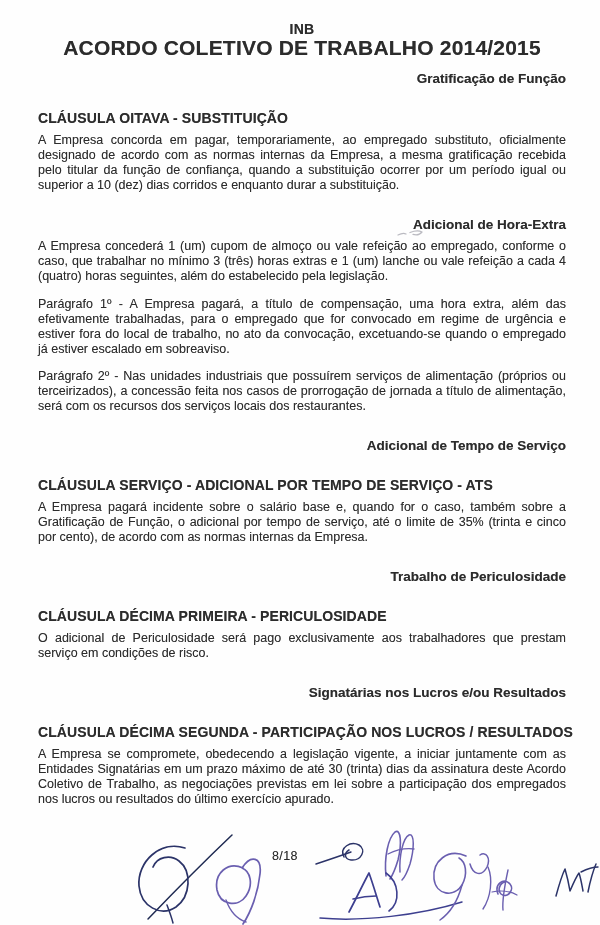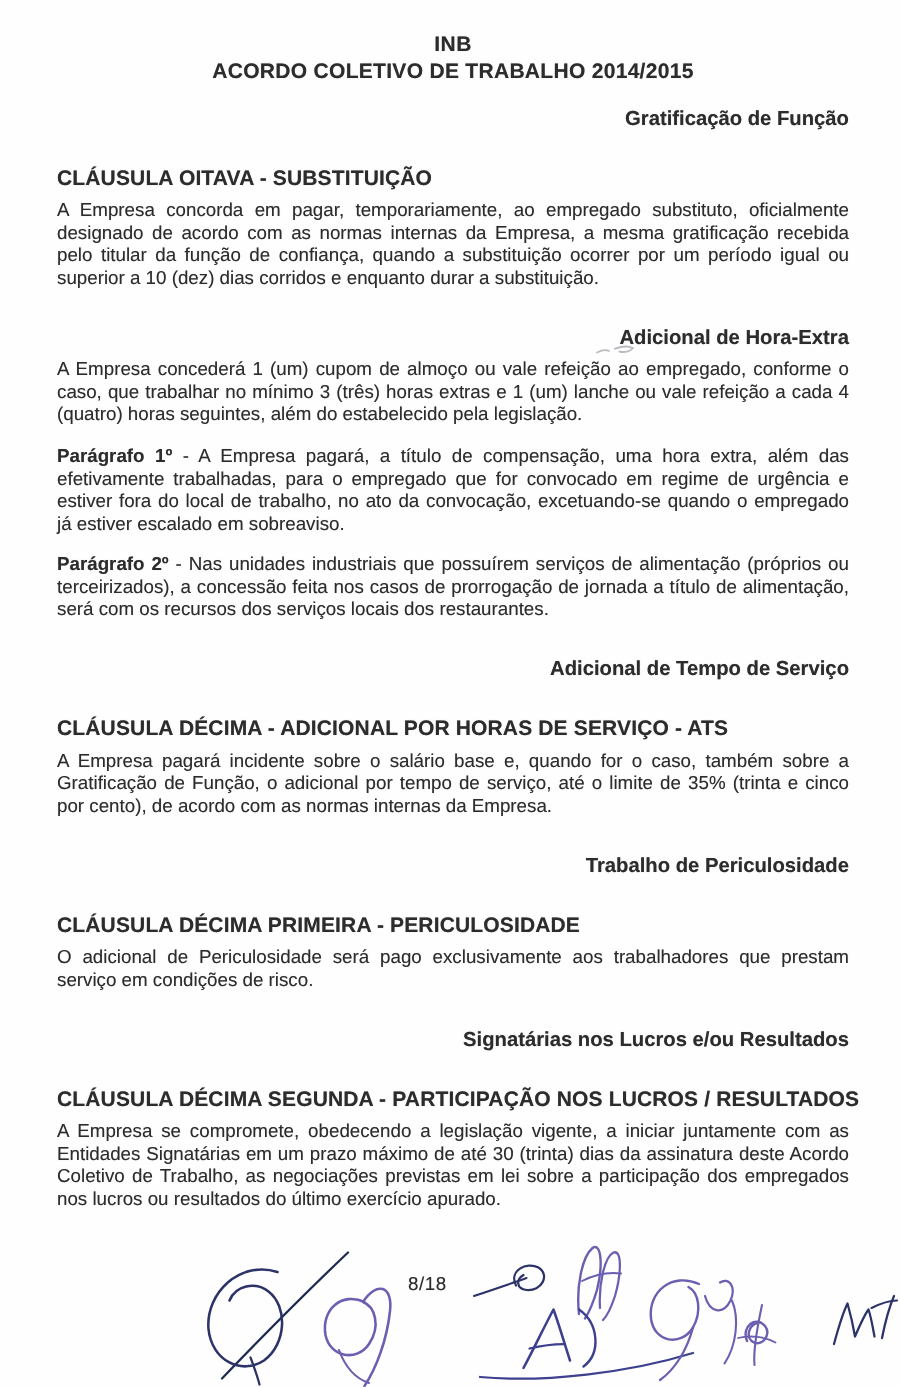--- a/index.html
+++ b/index.html
@@ -19,21 +19,21 @@
   .doc-org {
     text-align: center;
     font-size: 14px;
     line-height: 18px;
     font-weight: bold;
     letter-spacing: 0.3px;
     text-shadow: 0 0 0.5px rgba(50,50,50,0.55);
   }
   .doc-title {
     text-align: center;
-    font-size: 14px;
+    font-size: 21px;
     line-height: 19px;
     font-weight: bold;
     letter-spacing: 0.2px;
     text-shadow: 0 0 0.5px rgba(50,50,50,0.55);
   }
   .section-heading {
     position: relative;
     text-align: right;
     font-size: 13.5px;
     line-height: 16px;
@@ -53,21 +53,21 @@
   }
   .body-par {
     font-size: 12.5px;
     line-height: 15px;
     margin-top: 6px;
     text-align: justify;
     text-align-last: left;
     text-shadow: 0 0 0.45px rgba(70,70,70,0.45);
   }
   .body-par + .body-par { margin-top: 8px; }
-  .par-label { font-weight: bold; }
+  .par-label { font-weight: normal; }
   .page-number {
     position: absolute;
     left: 272px;
     top: 849px;
     font-size: 12.5px;
     line-height: 15px;
     letter-spacing: 0.4px;
     text-shadow: 0 0 0.45px rgba(70,70,70,0.45);
   }
   .signatures-svg {
@@ -103,21 +103,21 @@
     <p class="body-par">A Empresa concorda em pagar, temporariamente, ao empregado substituto, oficialmente designado de acordo com as normas internas da Empresa, a mesma gratificação recebida pelo titular da função de confiança, quando a substituição ocorrer por um período igual ou superior a 10 (dez) dias corridos e enquanto durar a substituição.</p>
 
     <div class="section-heading">Adicional de Hora-Extra</div>
 
     <p class="body-par">A Empresa concederá 1 (um) cupom de almoço ou vale refeição ao empregado, conforme o caso, que trabalhar no mínimo 3 (três) horas extras e 1 (um) lanche ou vale refeição a cada 4 (quatro) horas seguintes, além do estabelecido pela legislação.</p>
     <p class="body-par"><span class="par-label">Parágrafo 1º</span> <span>- A Empresa pagará, a título de compensação, uma hora extra, além das efetivamente trabalhadas, para o empregado que for convocado em regime de urgência e estiver fora do local de trabalho, no ato da convocação, excetuando-se quando o empregado já estiver escalado em sobreaviso.</span></p>
     <p class="body-par"><span class="par-label">Parágrafo 2º</span> <span>- Nas unidades industriais que possuírem serviços de alimentação (próprios ou terceirizados), a concessão feita nos casos de prorrogação de jornada a título de alimentação, será com os recursos dos serviços locais dos restaurantes.</span></p>
 
     <div class="section-heading">Adicional de Tempo de Serviço</div>
 
-    <div class="clause-title">CLÁUSULA DÉCIMA - ADICIONAL POR HORAS DE SERVIÇO - ATS</div>
+    <div class="clause-title">CLÁUSULA SERVIÇO - ADICIONAL POR TEMPO DE SERVIÇO - ATS</div>
     <p class="body-par">A Empresa pagará incidente sobre o salário base e, quando for o caso, também sobre a Gratificação de Função, o adicional por tempo de serviço, até o limite de 35% (trinta e cinco por cento), de acordo com as normas internas da Empresa.</p>
 
     <div class="section-heading">Trabalho de Periculosidade</div>
 
     <div class="clause-title">CLÁUSULA DÉCIMA PRIMEIRA - PERICULOSIDADE</div>
     <p class="body-par">O adicional de Periculosidade será pago exclusivamente aos trabalhadores que prestam serviço em condições de risco.</p>
 
     <div class="section-heading">Signatárias nos Lucros e/ou Resultados</div>
 
     <div class="clause-title">CLÁUSULA DÉCIMA SEGUNDA - PARTICIPAÇÃO NOS LUCROS / RESULTADOS</div>

